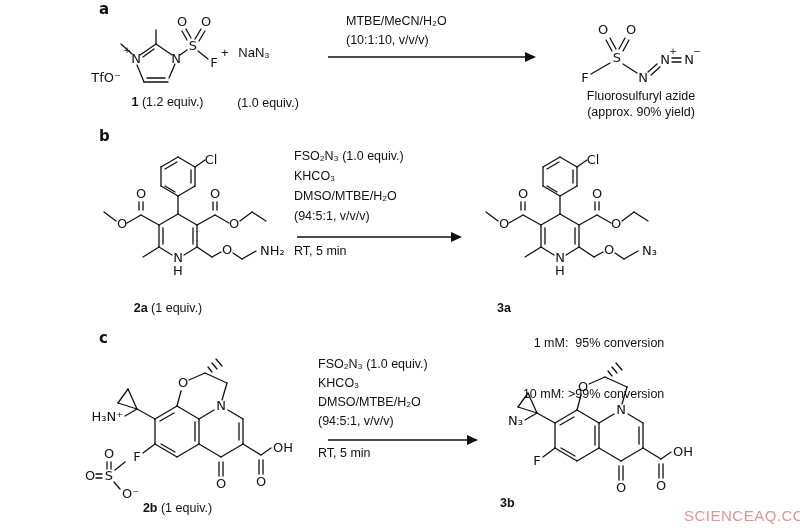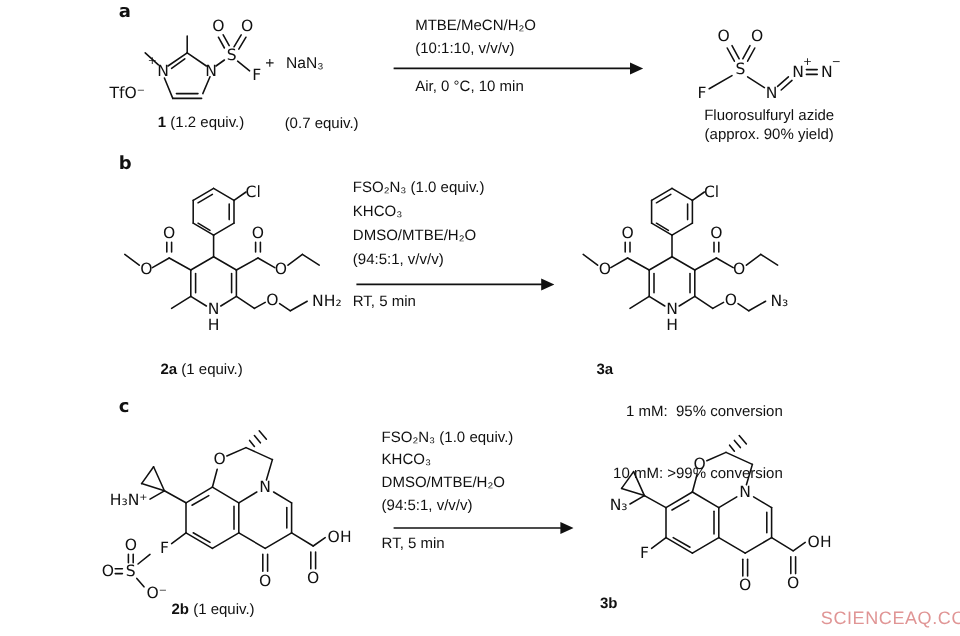--- a/index.html
+++ b/index.html
@@ -6,21 +6,21 @@
   body{margin:0;background:#fff}
   .fig{position:relative;width:800px;height:530px;background:#fff;color:#111;
        font-family:"Liberation Sans","DejaVu Sans",sans-serif;overflow:hidden}
   .abs{position:absolute}
   .panel-label{font-size:15px;font-weight:700;font-family:"DejaVu Sans","Liberation Sans",sans-serif}
   .txt{font-size:12.5px;line-height:19px;}
   .lh20{line-height:20px}
   .caption{font-size:12.5px;text-align:center}
   .formula{font-size:13px;text-align:center}
   .conv{font-size:12.5px;line-height:17px;white-space:pre;text-align:right}
-  .convrow{display:flex;gap:0;font-size:12.5px;align-items:flex-start}
+  .convrow{display:flex;gap:12px;font-size:12.5px;align-items:flex-start}
   .convrow b{font-size:12.5px}
   svg text{font-family:"DejaVu Sans","Liberation Sans",sans-serif;font-size:13px;fill:#111;stroke:none}
   svg text.chg{font-size:9px}
   svg line{stroke:#111;stroke-width:1.3;stroke-linecap:round}
   .arrow line{stroke:#111;stroke-width:1.4}
   .arrow polygon{fill:#111;stroke:none}
   .watermark{font-size:15px;color:#e09595;letter-spacing:.5px}
 </style>
 </head>
 <body>
@@ -56,33 +56,32 @@
     <text x="118" y="16" text-anchor="middle">O</text>
     <text x="126" y="57" text-anchor="middle">F</text>
   </svg>
 
   <div class="abs caption" style="left:100px;top:95px;width:135px">
     <b>1</b><span> (1.2 equiv.)</span>
   </div>
 
   <div class="abs formula" style="left:221px;top:45px">+</div>
   <div class="abs formula" style="left:224px;top:45px;width:60px">NaN₃</div>
-  <div class="abs caption" style="left:228px;top:96px;width:80px">(0.7 equiv.)</div>
+  <div class="abs caption" style="left:228px;top:96px;width:80px">(1.0 equiv.)</div>
 
   <div class="abs txt" style="left:346px;top:12px;width:175px">
     <div>MTBE/MeCN/H₂O</div>
     <div>(10:1:10, v/v/v)</div>
   </div>
 
   <svg class="abs arrow" style="left:328px;top:51px" width="208" height="12" viewBox="0 0 208 12">
     <line x1="0" y1="6" x2="197" y2="6"></line>
     <polygon points="197,1 208,6 197,11"></polygon>
   </svg>
 
-  <div class="abs txt" style="left:346px;top:63px;width:175px">Air, 0 °C, 10 min</div>
 
   <svg class="abs" style="left:573px;top:18px" width="135" height="72" viewBox="0 0 135 72">
     <g>
       <line x1="39" y1="33" x2="33" y2="22"></line>
       <line x1="43" y1="31" x2="37" y2="20"></line>
       <line x1="46" y1="31" x2="52" y2="20"></line>
       <line x1="50" y1="33" x2="56" y2="22"></line>
       <line x1="18" y1="56" x2="37" y2="45"></line>
       <line x1="50" y1="46" x2="64" y2="55"></line>
       <line x1="75" y1="54" x2="84" y2="46"></line>

